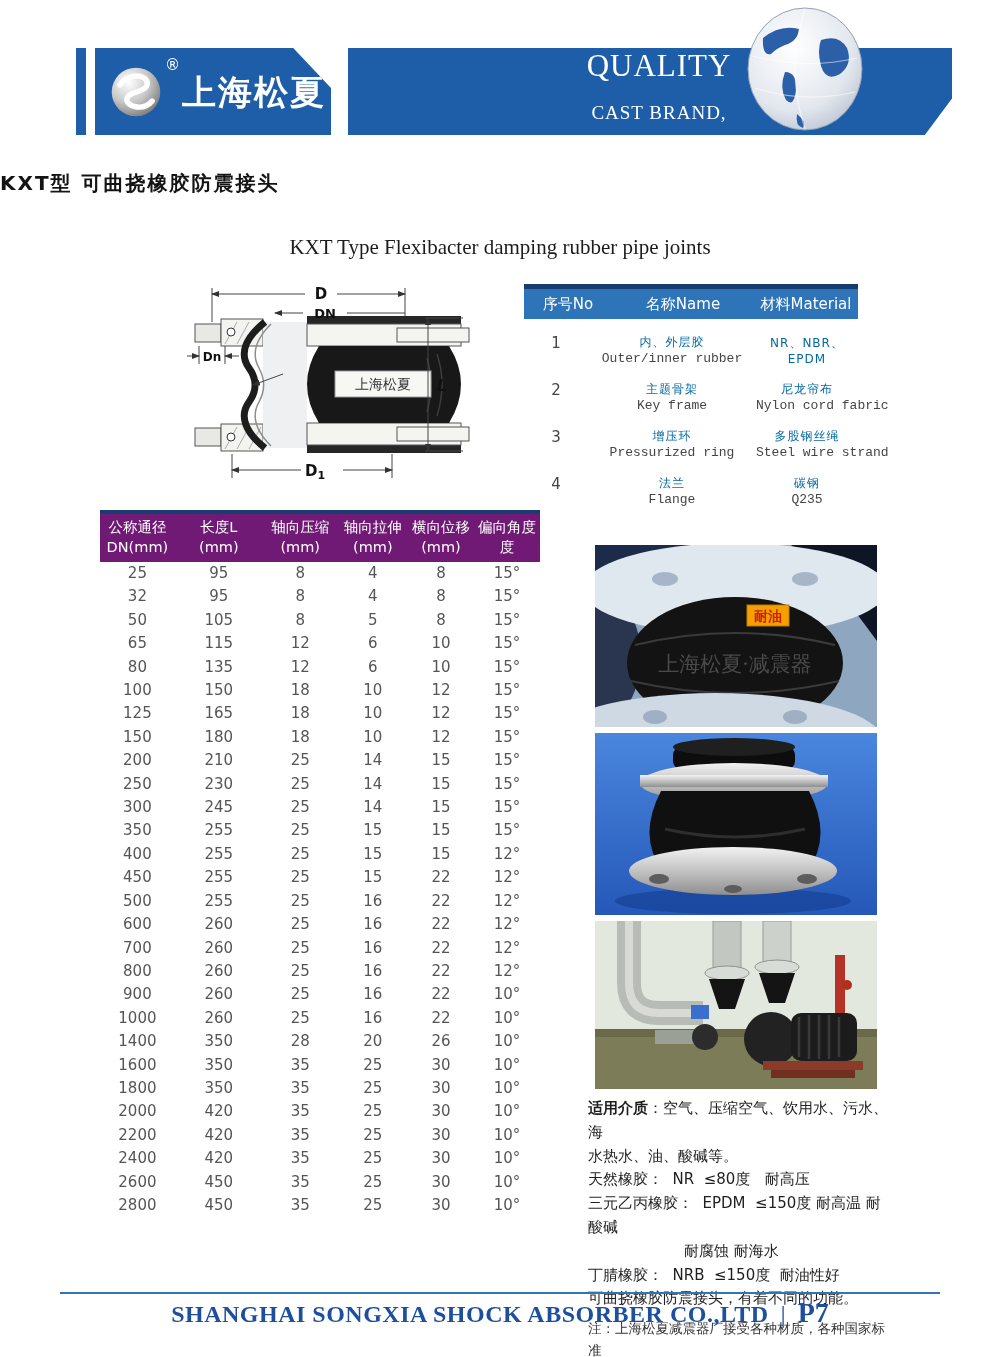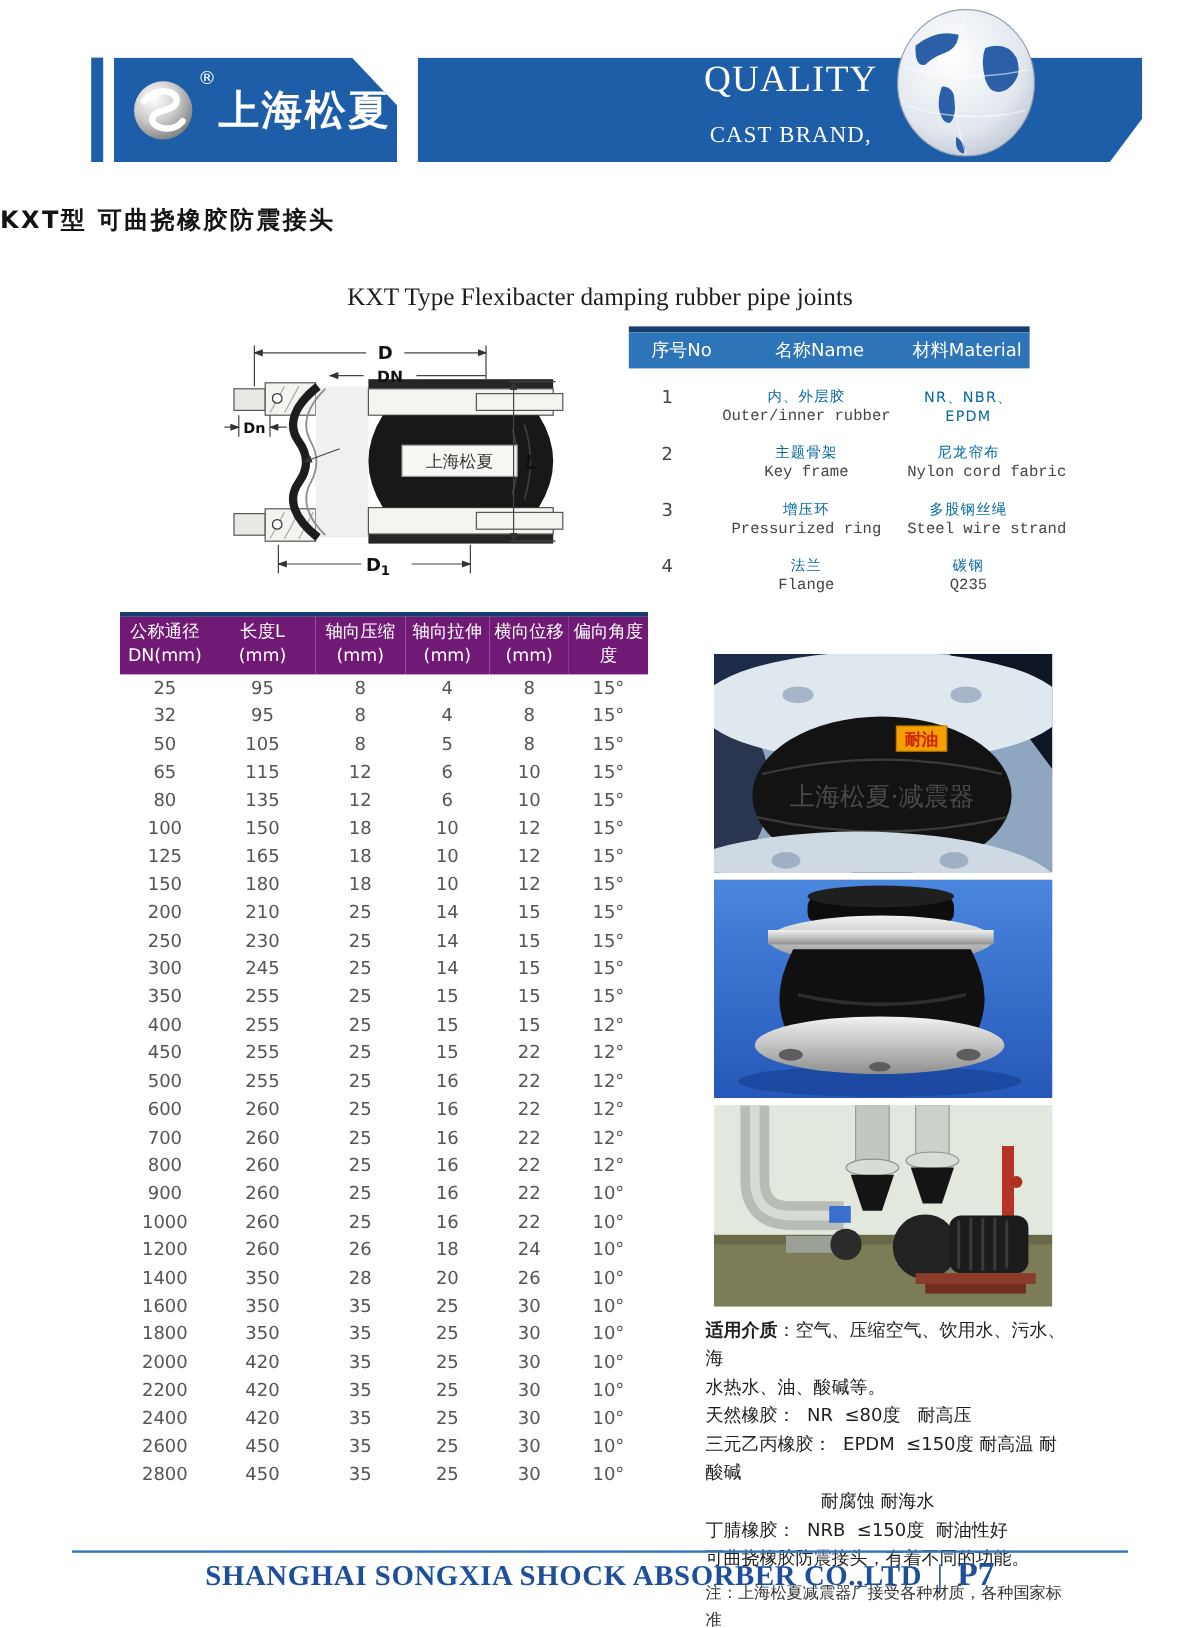--- a/index.html
+++ b/index.html
@@ -25,21 +25,21 @@
   
   .title-cn{position:absolute;top:170px;left:0;width:100%;text-align:left;
             font-size:20px;font-weight:bold;color:#141414;letter-spacing:2px;}
   .title-en{position:absolute;top:215px;left:0;width:100%;text-align:center;
             font-family:Liberation Serif, serif;font-size:21px;color:#1c1c1c;margin-top:20px;}
 
   
   .diagram{position:absolute;left:185px;top:266px;width:320px;height:238px;}
 
   
-  .mat{position:absolute;left:524px;top:272px;width:334px;}
+  .mat{position:absolute;left:524px;top:284px;width:334px;}
   .mat-strip{height:5px;background:#173c70;}
   .mat-head{height:30px;background:#2e74b8;color:#fff;display:grid;
             grid-template-columns:88px 142px 104px;align-items:center;text-align:center;font-size:15px;}
   .mat-row{display:grid;grid-template-columns:64px 168px 102px;align-items:center;text-align:center;
            min-height:47px;}
   .mat-no{font-size:15px;color:#444;}
   .mat-cn{font-size:12px;color:#0369a1;letter-spacing:1px;margin-top:15px;}
   .mat-en{font-size:13px;color:#454545;font-family:"Liberation Mono","DejaVu Sans Mono",monospace;white-space:nowrap;}
 
   
@@ -431,28 +431,20 @@
           </tr>
           <tr>
             <td>1000</td>
             <td>260</td>
             <td>25</td>
             <td>16</td>
             <td>22</td>
             <td>10°</td>
           </tr>
           <tr>
-            <td>1200</td>
-            <td>260</td>
-            <td>26</td>
-            <td>18</td>
-            <td>24</td>
-            <td>10°</td>
-          </tr>
-          <tr>
             <td>1400</td>
             <td>350</td>
             <td>28</td>
             <td>20</td>
             <td>26</td>
             <td>10°</td>
           </tr>
           <tr>
             <td>1600</td>
             <td>350</td>

